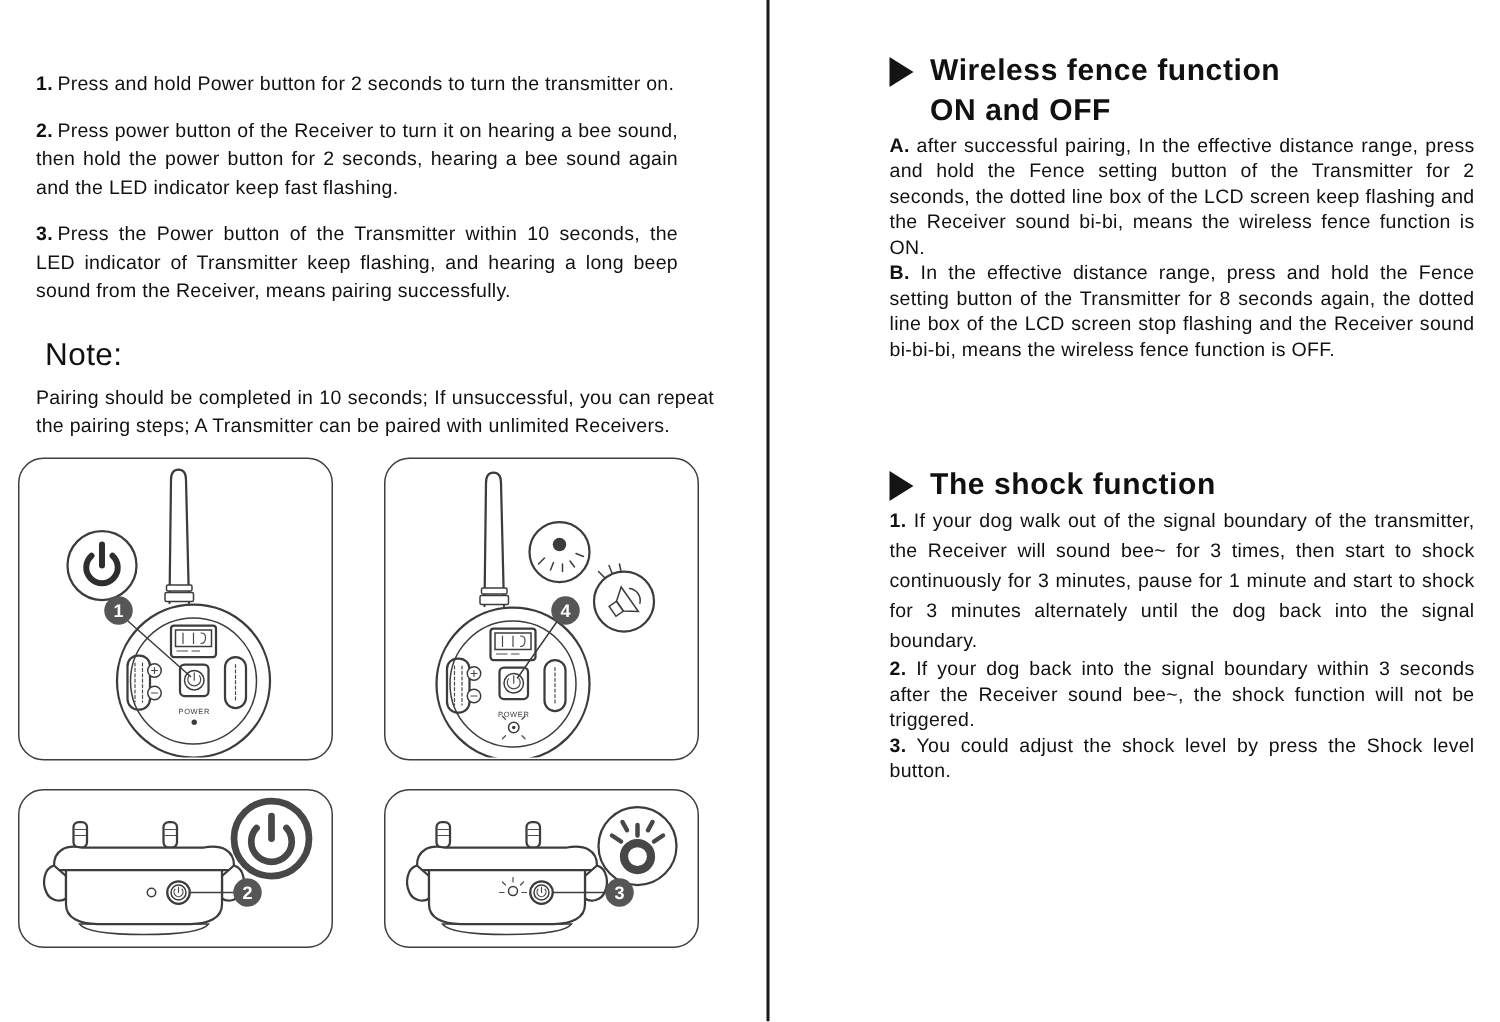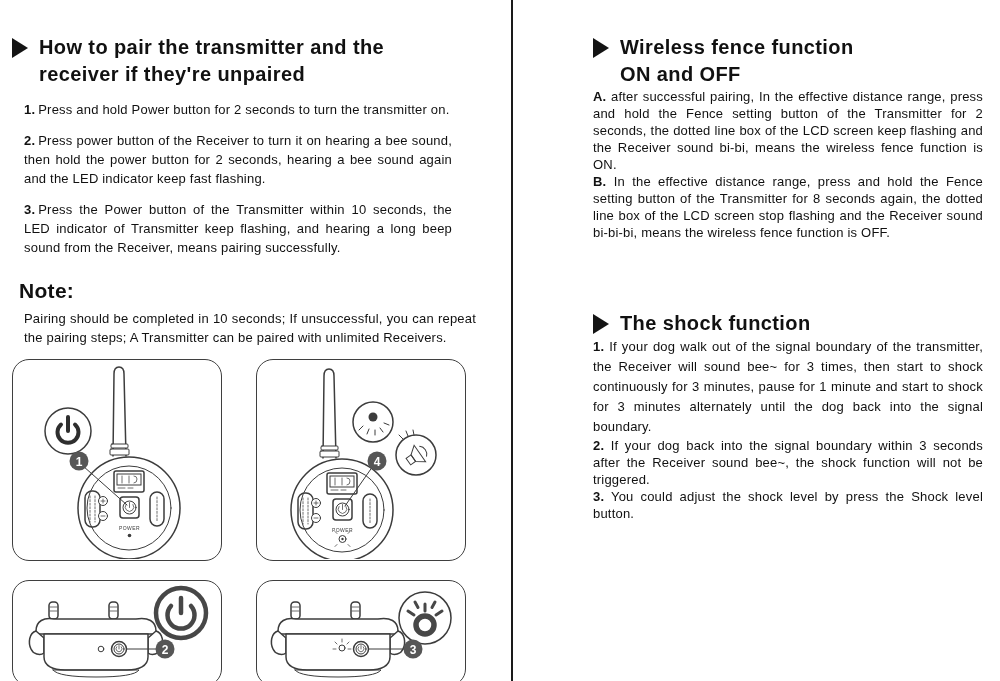--- a/index.html
+++ b/index.html
@@ -6,21 +6,21 @@
   body{width:1000px;height:681px;overflow:hidden;font-family:"Liberation Sans",sans-serif;color:#111;}
   .page{display:flex;width:1000px;height:681px;background:#fff;}
   .col-left{width:513px;box-sizing:border-box;padding:34px 0 0 12px;border-right:2px solid #1a1a1a;}
   .col-right{width:485px;box-sizing:border-box;padding:34px 15px 12px 80px;}
   .heading{display:flex;gap:11px;margin:0;}
   .tri{width:0;height:0;border-left:16px solid #141414;border-top:10px solid transparent;border-bottom:10px solid transparent;margin-top:4px;flex:none;}
   .htext{font-size:20px;font-weight:bold;line-height:27px;letter-spacing:.4px;}
   .body-text{font-size:13px;line-height:19px;letter-spacing:.2px;text-align:justify;margin:12px;}
   .body-text b{margin-right:3px;}
   .col-left .steps{margin-top:7px;width:452px;}
-  .note-h{font-size:21px;font-weight:bold;margin:22px 0 0 7px;line-height:24px;letter-spacing:.3px;}
+  .note-h{font-size:21px;font-weight:normal;margin:22px 0 0 18px;line-height:24px;letter-spacing:.3px;}
   .note-p{margin-top:6px;width:452px;}
   .figures{margin-top:10px;display:grid;grid-template-columns:210px 210px;grid-auto-rows:auto;column-gap:34px;row-gap:19px;width:456px;}
   .panel{border:1.6px solid #3f3f3f;border-radius:17px;background:#fff;box-sizing:border-box;}
   .panel.tall{width:210px;height:202px;}
   .panel.short{width:210px;height:106px;}
   .panel svg{display:block;}
   .col-right .para{width:390px;font-size:13px;letter-spacing:.2px;text-align:justify;margin:0;}
   .lh17{line-height:17px;}
   .lh20{line-height:20px;}
   .mt32{margin-top:32px;} .mt10{margin-top:10px;} .mt46{margin-top:69px;} .mt30{margin-top:30px;} .mt13{margin-top:13px;}
@@ -33,27 +33,20 @@
   .tiny-label{fill:#3c3c3c;font-size:5px;font-family:"Liberation Sans",sans-serif;text-anchor:middle;letter-spacing:.4px;}
   .bold-icon{stroke:#474747;fill:none;stroke-width:4.5;stroke-linecap:round;}
 </style>
 </head>
 <body>
 
 <div class="page">
 
   <div class="col-left">
 
-    <div class="heading">
-      <span class="tri"></span>
-      <span class="htext">
-        <span>How to pair the transmitter and the</span><br>
-        <span>receiver if they're unpaired</span>
-      </span>
-    </div>
 
     <div class="steps">
       <p class="body-text"><b>1.</b><span>Press and hold Power button for 2 seconds to turn the transmitter on.</span></p>
       <p class="body-text"><b>2.</b><span>Press power button of the Receiver to turn it on hearing a bee sound, then hold the power button for 2 seconds, hearing a bee sound again and the LED indicator keep fast flashing.</span></p>
       <p class="body-text"><b>3.</b><span>Press the Power button of the Transmitter within 10 seconds, the LED indicator of Transmitter keep flashing, and hearing a long beep sound from the Receiver, means pairing successfully.</span></p>
     </div>
 
     <p class="note-h">Note:</p>
     <p class="body-text note-p">Pairing should be completed in 10 seconds; If unsuccessful, you can repeat the pairing steps; A Transmitter can be paired with unlimited Receivers.</p>
 

